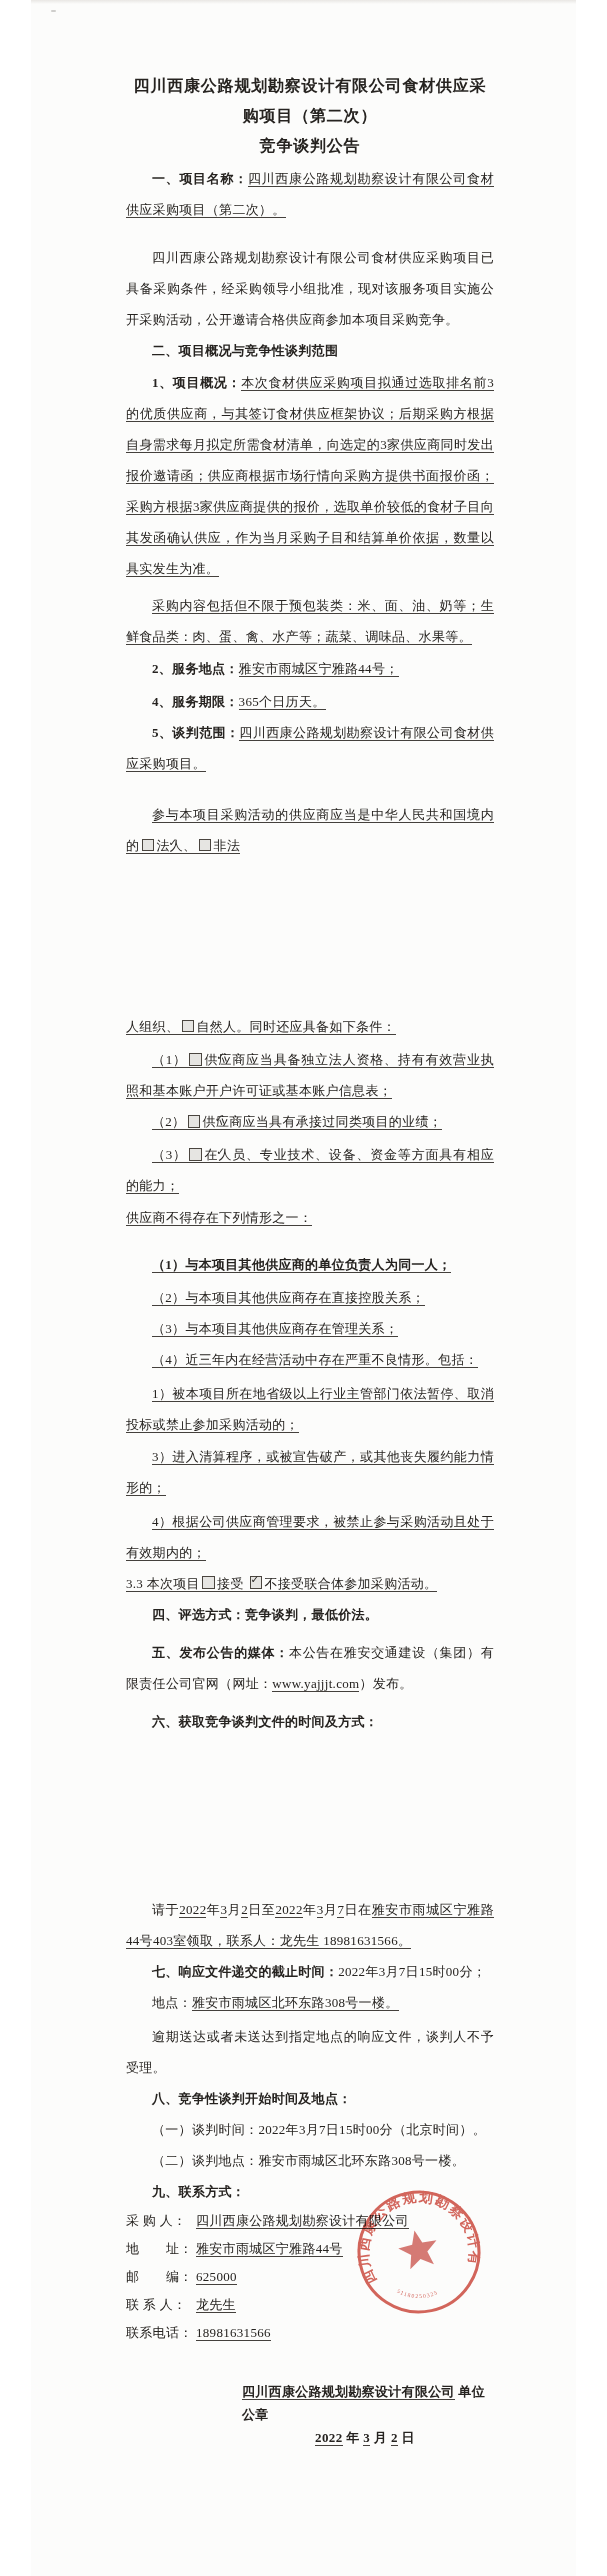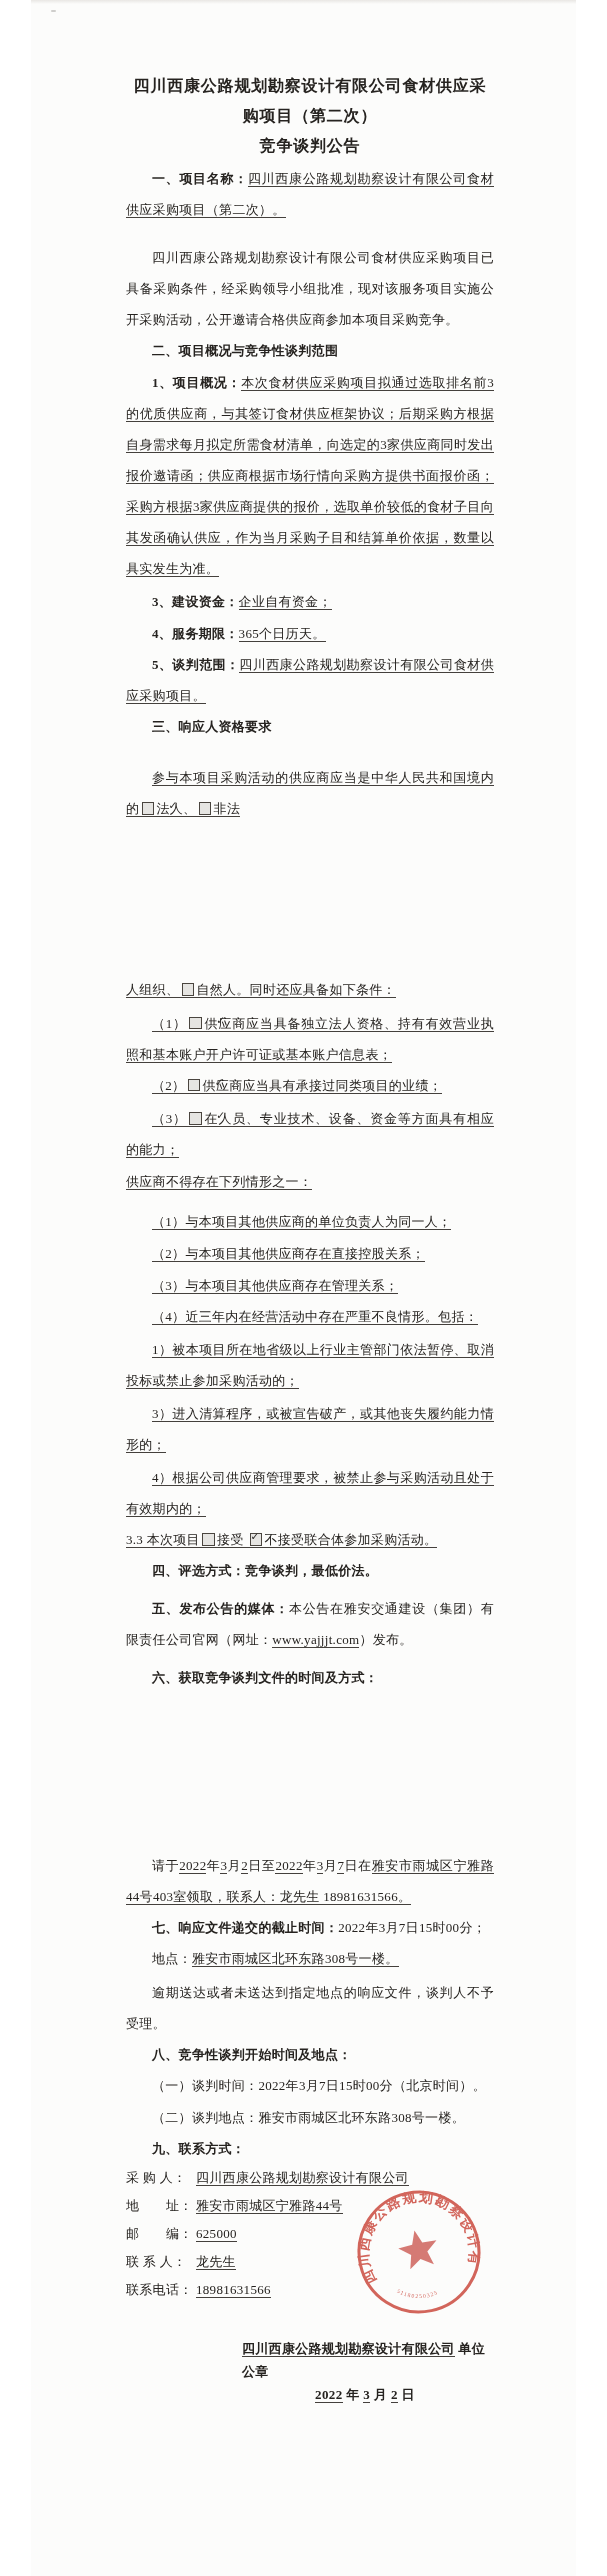--- a/index.html
+++ b/index.html
@@ -54,40 +54,40 @@
     <div class="title">竞争谈判公告</div>
 
     <p class="para indent" style="margin-top:2.3px;"><span class="b">一、项目名称：</span><span class="u">四川西康公路规划勘察设计有限公司食材供应采购项目（第二次）。</span></p>
 
     <p class="para indent" style="margin-top:16.7px;">四川西康公路规划勘察设计有限公司食材供应采购项目已具备采购条件，经采购领导小组批准，现对该服务项目实施公开采购活动，公开邀请合格供应商参加本项目采购竞争。</p>
 
     <p class="para indent b">二、项目概况与竞争性谈判范围</p>
 
     <p class="para indent" style="margin-top:1.5px;"><span class="b">1、项目概况：</span><span class="u">本次食材供应采购项目拟通过选取排名前3的优质供应商，与其签订食材供应框架协议；后期采购方根据自身需求每月拟定所需食材清单，向选定的3家供应商同时发出报价邀请函；供应商根据市场行情向采购方提供书面报价函；采购方根据3家供应商提供的报价，选取单价较低的食材子目向其发函确认供应，作为当月采购子目和结算单价依据，数量以具实发生为准。</span></p>
 
+    <p class="para indent" style="margin-top:5.3px;"><span class="u">采购内容包括但不限于预包装类：米、面、油、奶等；生鲜食品类：肉、蛋、禽、水产等；蔬菜、调味品、水果等。</span></p>
 
-    <p class="para indent" style="margin-top:1.5px;"><span class="b">3、建设资金：</span><span class="u">企业自有资金；</span></p>
+    <p class="para indent" style="margin-top:1.5px;"><span class="b">2、服务地点：</span><span class="u">雅安市雨城区宁雅路44号；</span></p>
     <p class="para indent" style="margin-top:1.5px;"><span class="b">4、服务期限：</span><span class="u">365个日历天。</span></p>
     <p class="para indent"><span class="b">5、谈判范围：</span><span class="u">四川西康公路规划勘察设计有限公司食材供应采购项目。</span></p>
 
-    <p class="para indent b">三、响应人资格要求</p>
 
     <p class="para indent" style="margin-top:20px;"><span class="u"><span>参与本项目采购活动的供应商应当是中华人民共和国境内的</span><span class="cb"><span class="ck">✓</span></span><span>法人、</span><span class="cb"></span><span>非法</span></span></p>
 
     <p class="para" style="margin-top:150px;"><span class="u"><span>人组织、</span><span class="cb"></span><span>自然人。同时还应具备如下条件：</span></span></p>
 
     <p class="para indent" style="margin-top:2.3px;"><span class="u"><span>（1）</span><span class="cb"><span class="ck">✓</span></span><span>供应商应当具备独立法人资格、持有有效营业执照和基本账户开户许可证或基本账户信息表；</span></span></p>
 
     <p class="para indent"><span class="u"><span>（2）</span><span class="cb"><span class="ck">✓</span></span><span>供应商应当具有承接过同类项目的业绩；</span></span></p>
 
     <p class="para indent" style="margin-top:2.3px;"><span class="u"><span>（3）</span><span class="cb"><span class="ck">✓</span></span><span>在人员、专业技术、设备、资金等方面具有相应的能力；</span></span></p>
 
     <p class="para" style="margin-top:0.8px;"><span class="u">供应商不得存在下列情形之一：</span></p>
 
-    <p class="para indent" style="margin-top:9px;"><span class="u">（1）与本项目其他供应商的单位负责人为同一人；</span></p>
+    <p class="para indent" style="margin-top:16px;font-weight:bold;"><span class="u">（1）与本项目其他供应商的单位负责人为同一人；</span></p>
     <p class="para indent" style="margin-top:1.5px;"><span class="u">（2）与本项目其他供应商存在直接控股关系；</span></p>
     <p class="para indent" style="margin-top:0.8px;"><span class="u">（3）与本项目其他供应商存在管理关系；</span></p>
     <p class="para indent"><span class="u">（4）近三年内在经营活动中存在严重不良情形。包括：</span></p>
     <p class="para indent" style="margin-top:2.3px;"><span class="u">1）被本项目所在地省级以上行业主管部门依法暂停、取消投标或禁止参加采购活动的；</span></p>
     <p class="para indent" style="margin-top:1.5px;"><span class="u">3）进入清算程序，或被宣告破产，或其他丧失履约能力情形的；</span></p>
     <p class="para indent" style="margin-top:2.3px;"><span class="u">4）根据公司供应商管理要求，被禁止参与采购活动且处于有效期内的；</span></p>
 
 
     <p class="para"><span class="u"><span>3.3 本次项目</span><span class="cb"></span><span>接受 </span><span class="cb"><span class="ck">✓</span></span><span>不接受联合体参加采购活动。</span></span></p>
 

